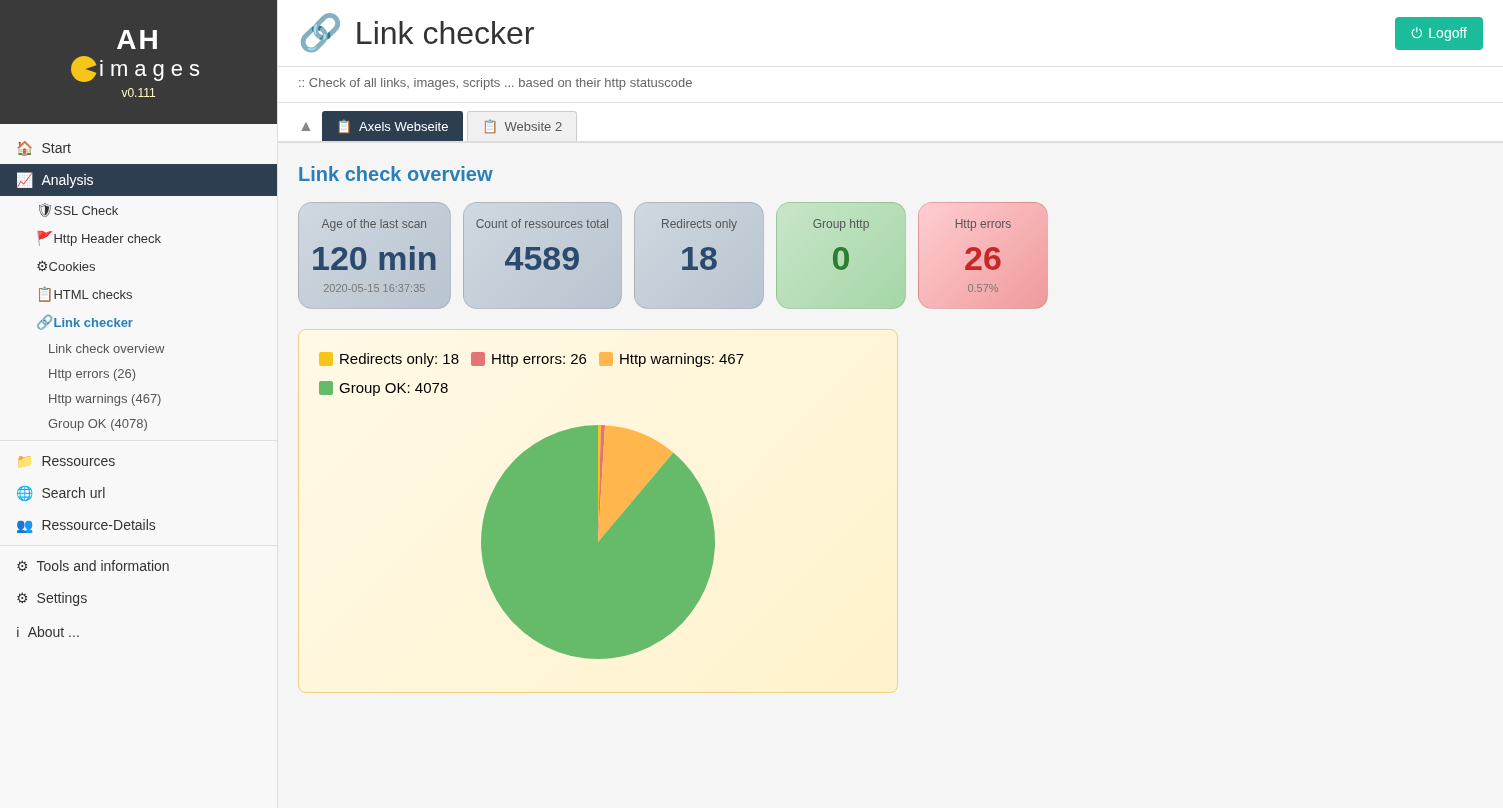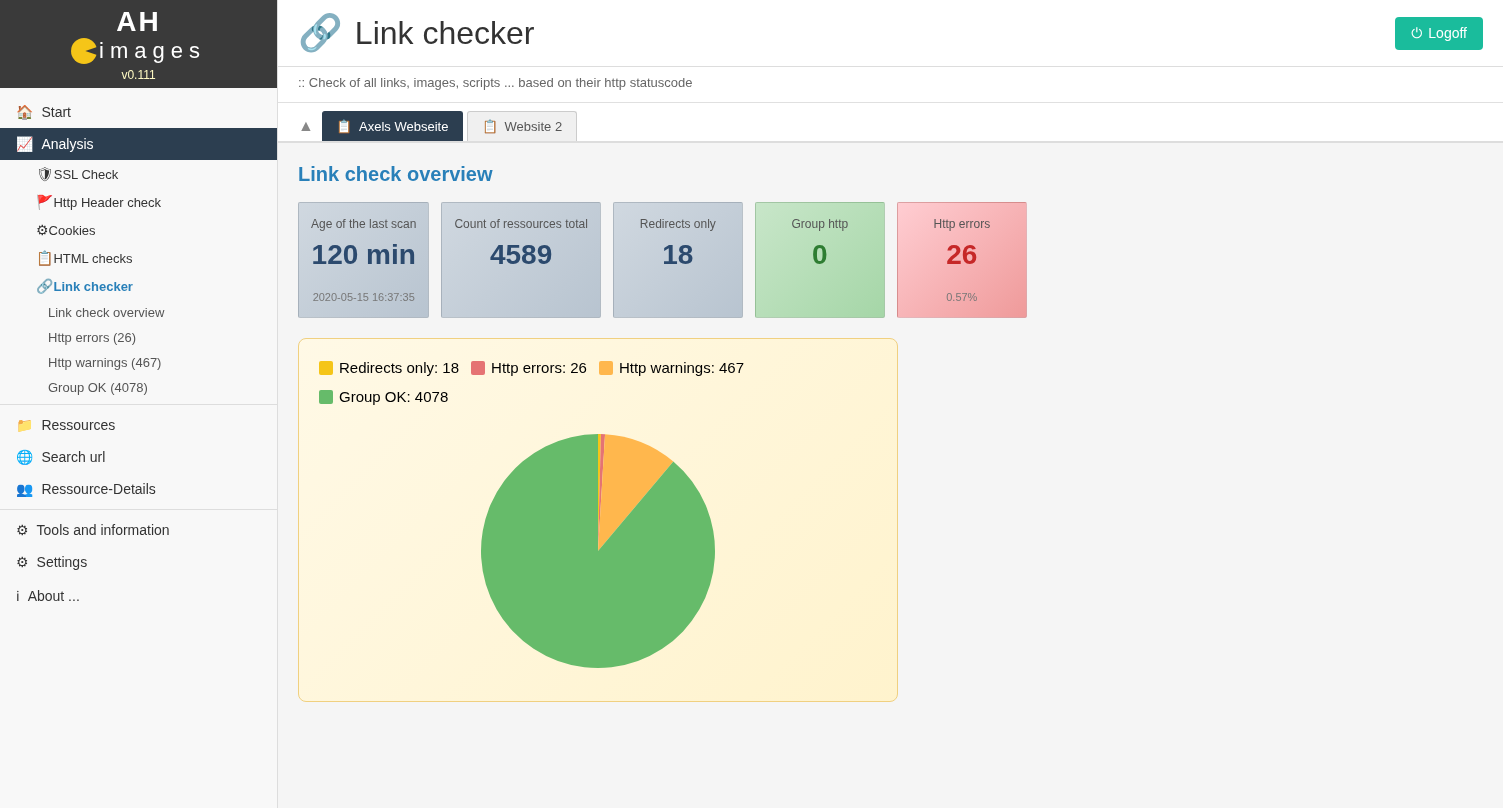--- a/index.html
+++ b/index.html
@@ -12,21 +12,21 @@
       background: #f8f8f8;
       border-right: 1px solid #ddd;
       display: flex;
       flex-direction: column;
       height: 100vh;
       overflow-y: auto;
     }
     .sidebar-logo {
       background: #3a3a3a;
       color: white;
-      padding: 6px;
+      padding: 24px;
       text-align: center;
     }
     .sidebar-logo .ah {
       font-size: 28px;
       font-weight: bold;
       letter-spacing: 2px;
     }
     .sidebar-logo .crawler-text {
       font-size: 22px;
       letter-spacing: 6px;
@@ -181,35 +181,35 @@
     }
 
     
     .stat-cards {
       display: flex;
       gap: 12px;
       margin-bottom: 20px;
       flex-wrap: wrap;
     }
     .stat-card {
-      border-radius: 2px;
+      border-radius: 14px;
       padding: 14px 12px;
       min-width: 130px;
       text-align: center;
       border: 1px solid rgba(0,0,0,0.1);
     }
     .stat-card .card-label {
       font-size: 12px;
       color: #555;
       margin-bottom: 8px;
     }
     .stat-card .card-value {
-      font-size: 28px;
+      font-size: 34px;
       font-weight: bold;
-      margin-bottom: 20px;
+      margin-bottom: 4px;
       text-align: center;
     }
     .stat-card .card-sub {
       font-size: 11px;
       color: #777;
     }
     .card-grey { background: linear-gradient(135deg, #d0d8e0, #b8c4d0); }
     .card-grey .card-value { color: #2c4a6e; }
     .card-green-light { background: linear-gradient(135deg, #c8e6c9, #a5d6a7); }
     .card-green-light .card-value { color: #2e7d32; }

